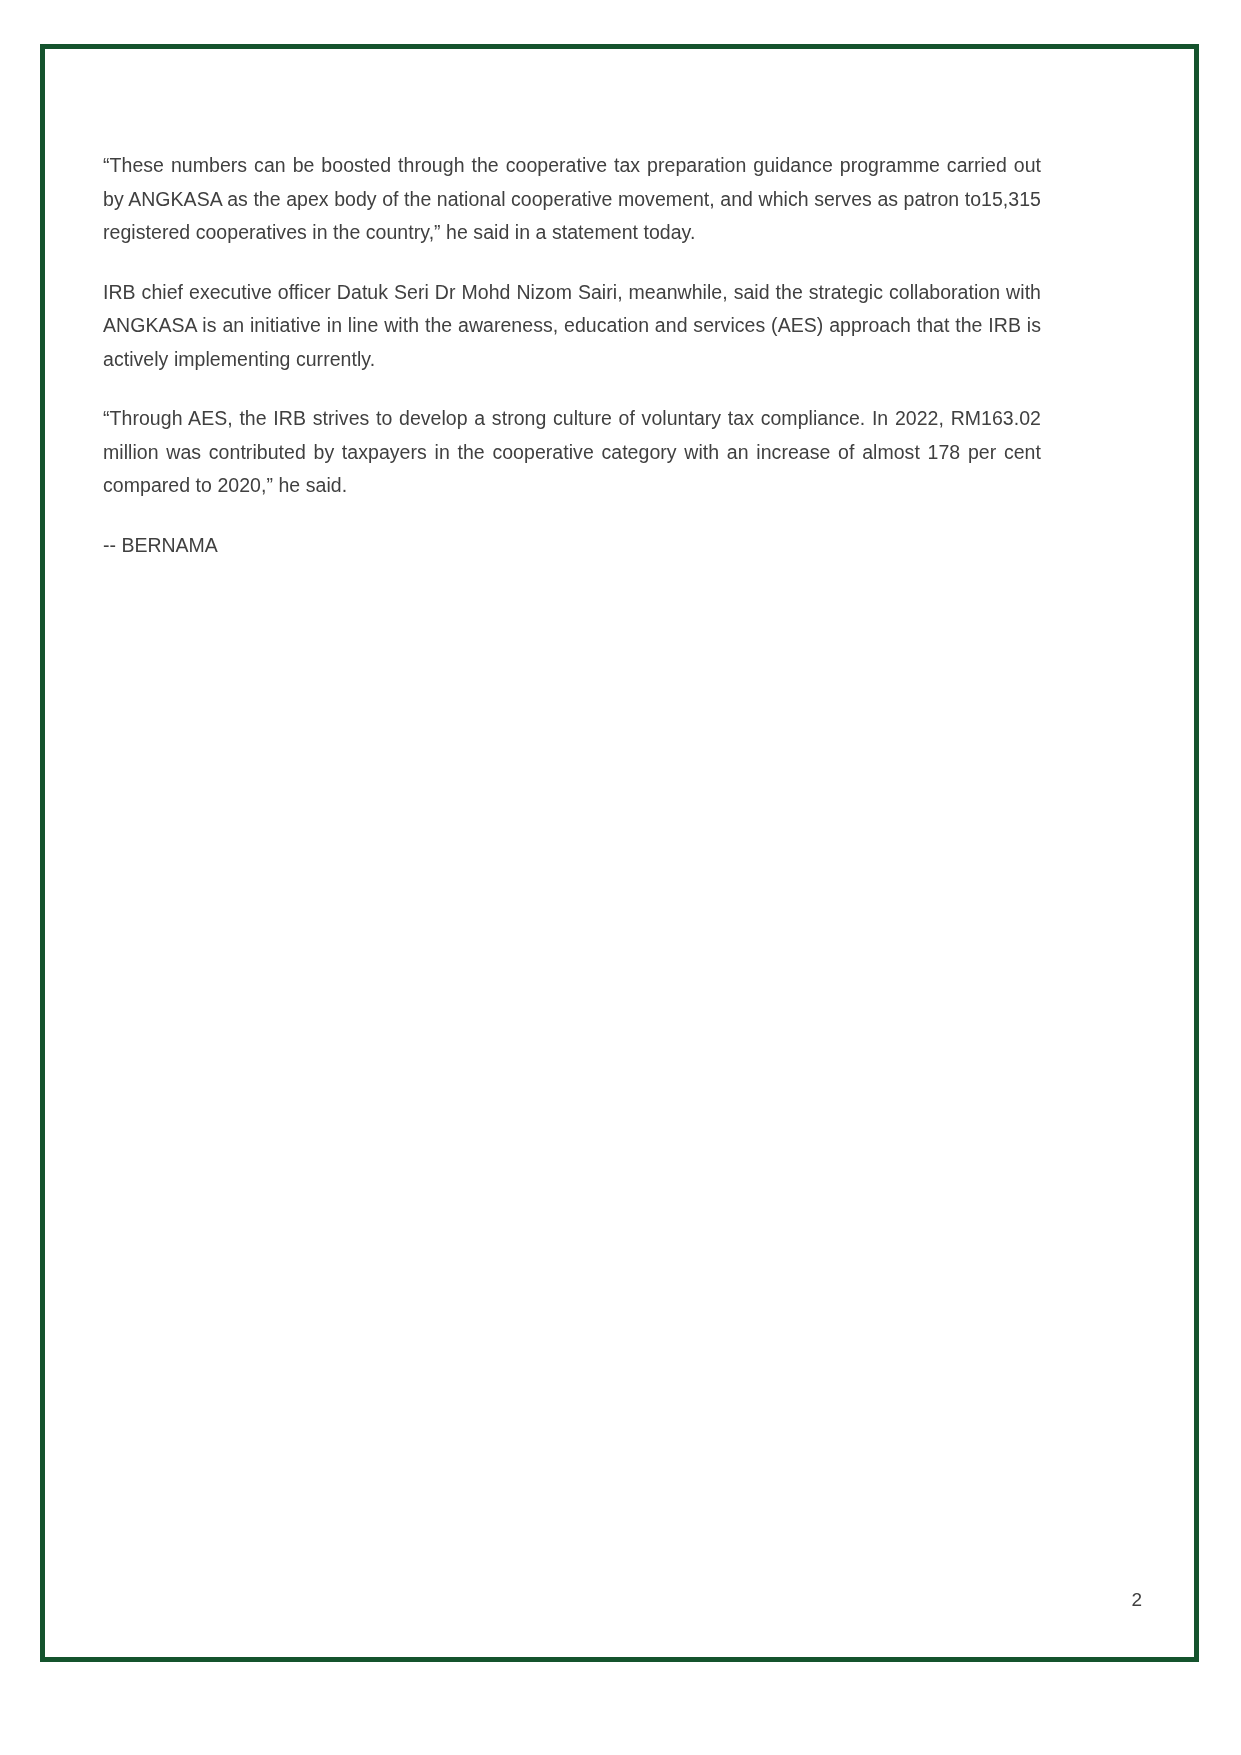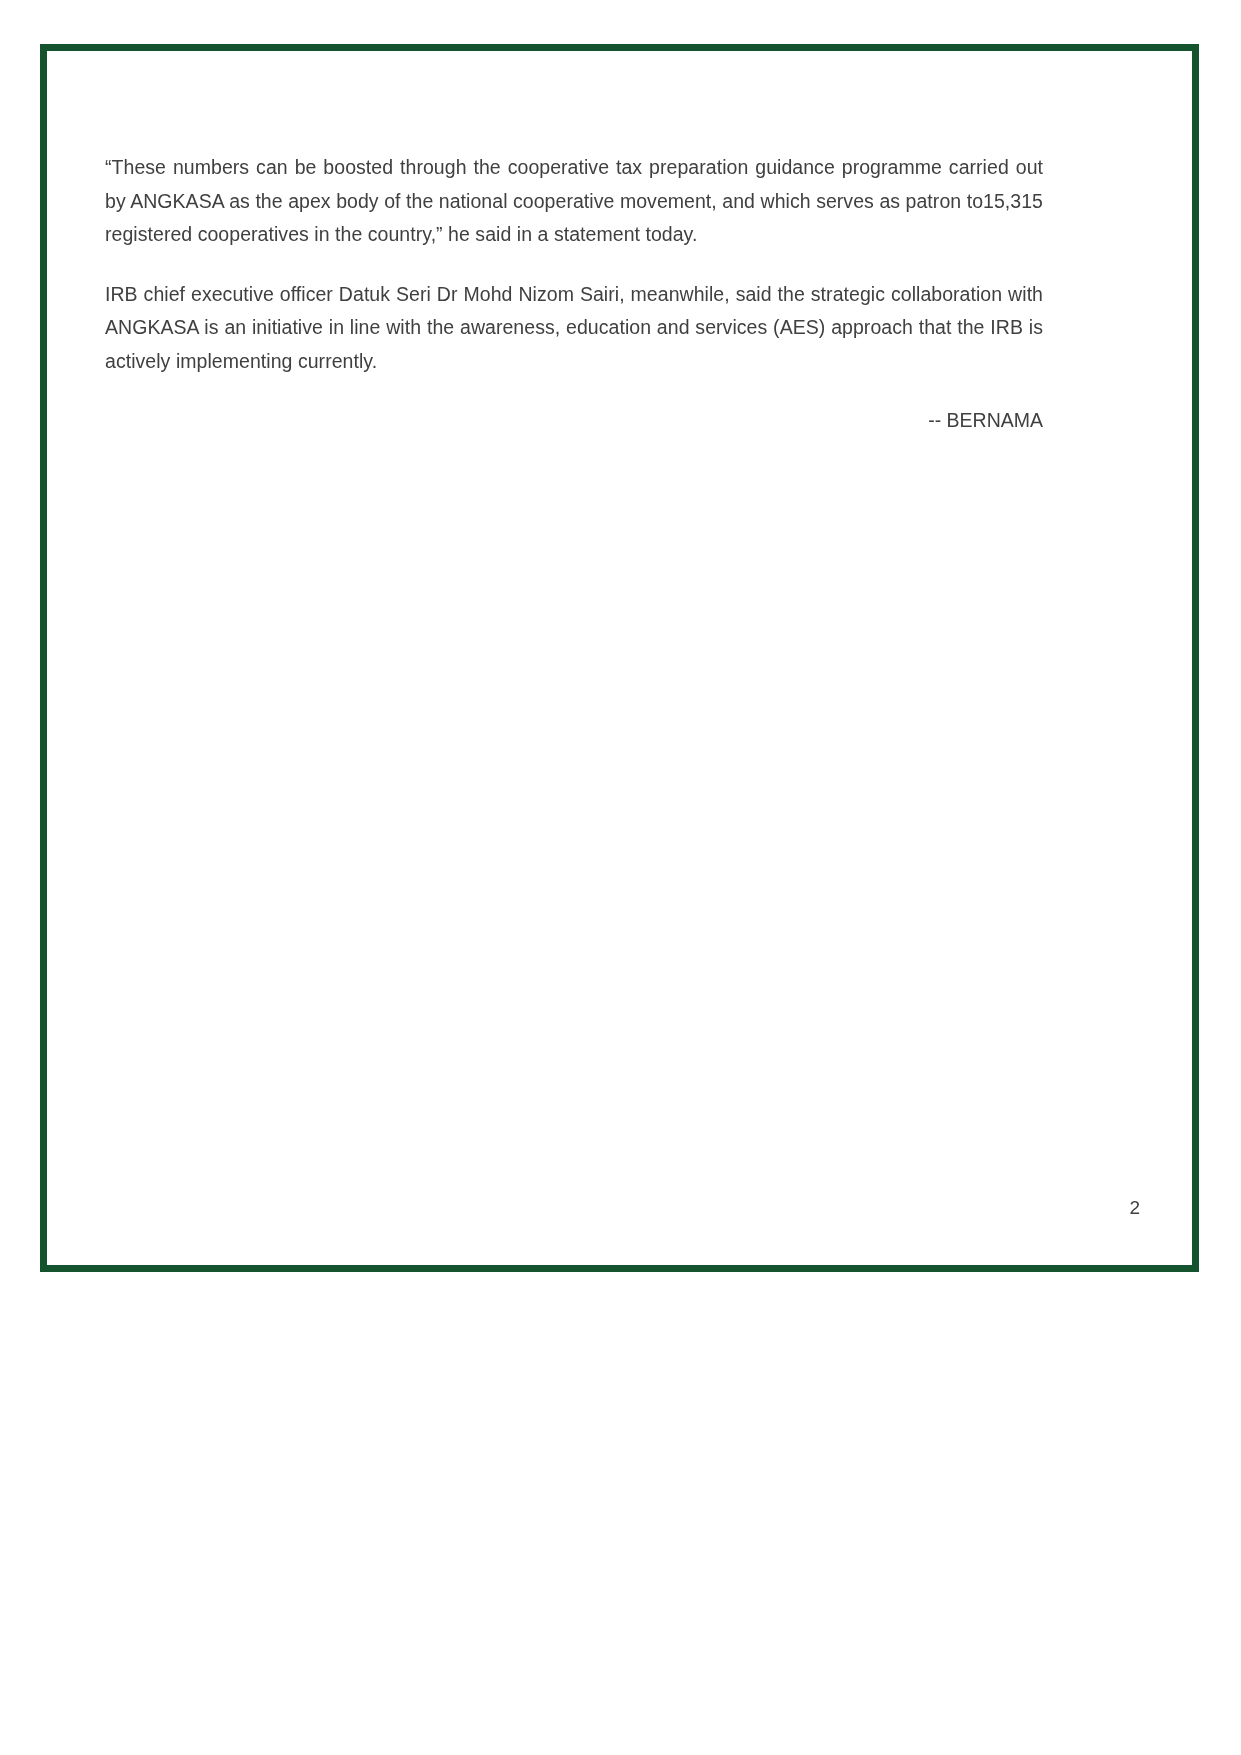--- a/index.html
+++ b/index.html
@@ -11,22 +11,22 @@
     width: 1241px;
     height: 1755px;
     font-family: "Liberation Sans", sans-serif;
     position: relative;
   }
   .page {
     position: absolute;
     left: 40px;
     top: 44px;
     width: 1159px;   
-    height: 1228px;
-    border: 7px solid #14532d;
+    height: 1618px;
+    border: 5px solid #14532d;
     box-sizing: border-box;
     background: #ffffff;
   }
   .page-inner {
     position: absolute;
     left: 58px;
     top: 100px;
     width: 938px;
   }
   p.body-text {
@@ -42,40 +42,41 @@
     margin-bottom: 0;
   }
   .gap-before {
     margin-top: 30px;
   }
   p.credit {
     margin: 0;
     font-size: 19.5px;
     line-height: 1.72;
     color: #404040;
-    text-align: right;
+    text-align: left;
   }
   .page-number {
     position: absolute;
     right: 52px;
     bottom: 46px;
     font-size: 19px;
     color: #404040;
   }
 </style>
 </head>
 <body>
 
 <div class="page">
   <div class="page-inner">
 
     <p class="body-text">“These numbers can be boosted through the cooperative tax preparation guidance programme carried out by ANGKASA as the apex body of the national cooperative movement, and which serves as patron to15,315 registered cooperatives in the country,” he said in a statement today.</p>
 
 
     <p class="body-text">IRB chief executive officer Datuk Seri Dr Mohd Nizom Sairi, meanwhile, said the strategic collaboration with ANGKASA is an initiative in line with the awareness, education and services (AES) approach that the IRB is actively implementing currently.</p>
 
+    <p class="body-text gap-before">“Through AES, the IRB strives to develop a strong culture of voluntary tax compliance. In 2022, RM163.02 million was contributed by taxpayers in the cooperative category with an increase of almost 178 per cent compared to 2020,” he said.</p>
 
     <p class="credit">-- BERNAMA</p>
 
   </div>
 
   <div class="page-number">2</div>
 </div>
 
 </body></html>

